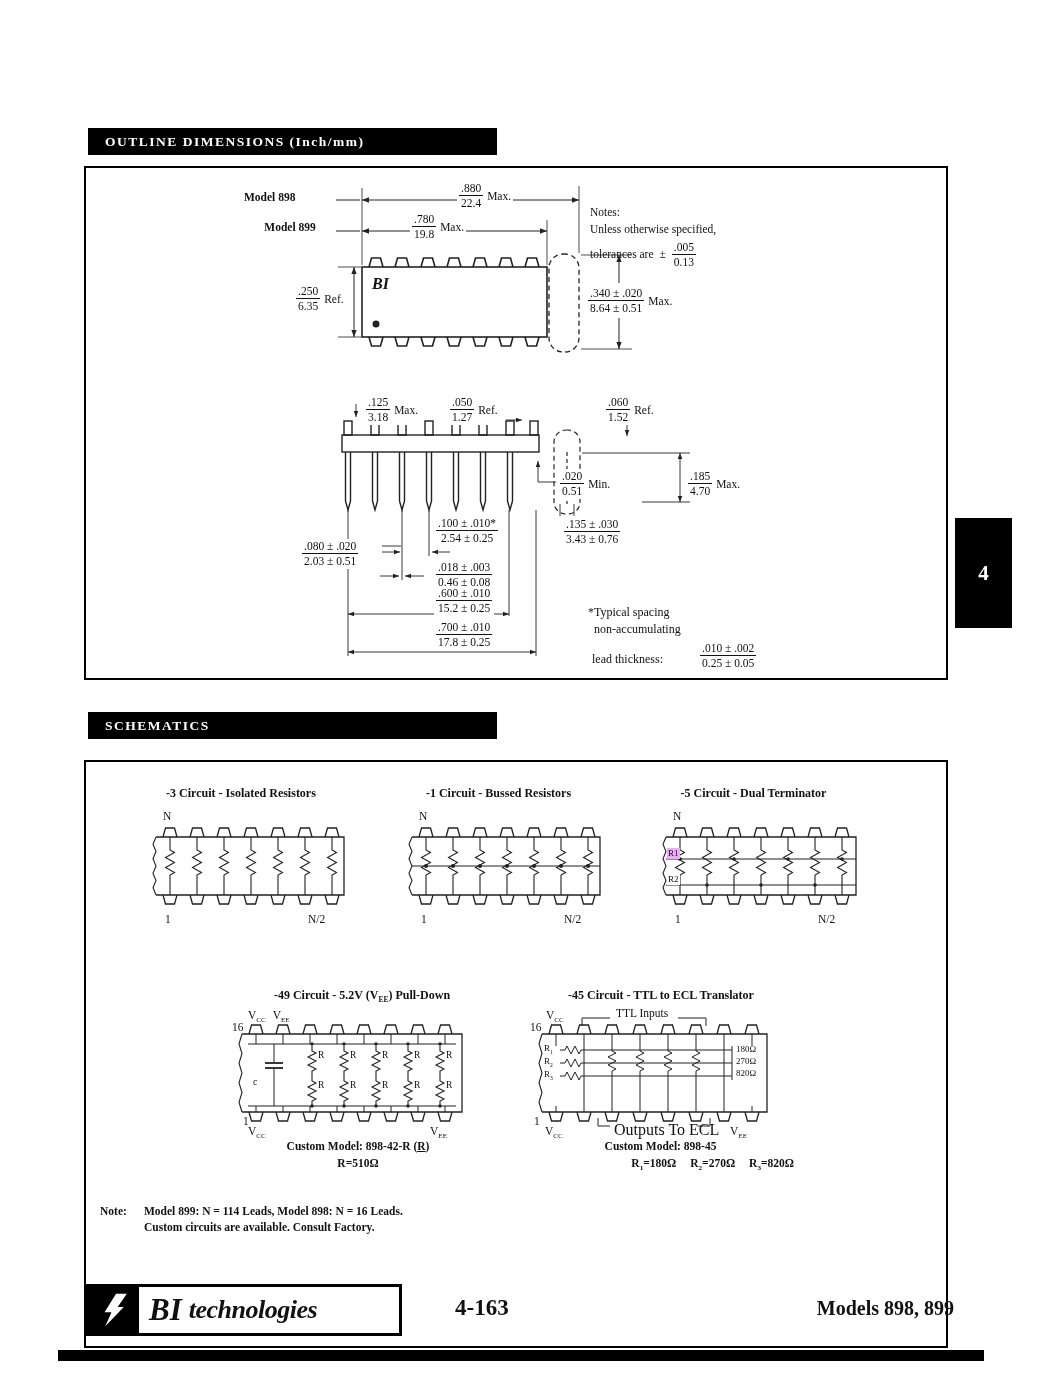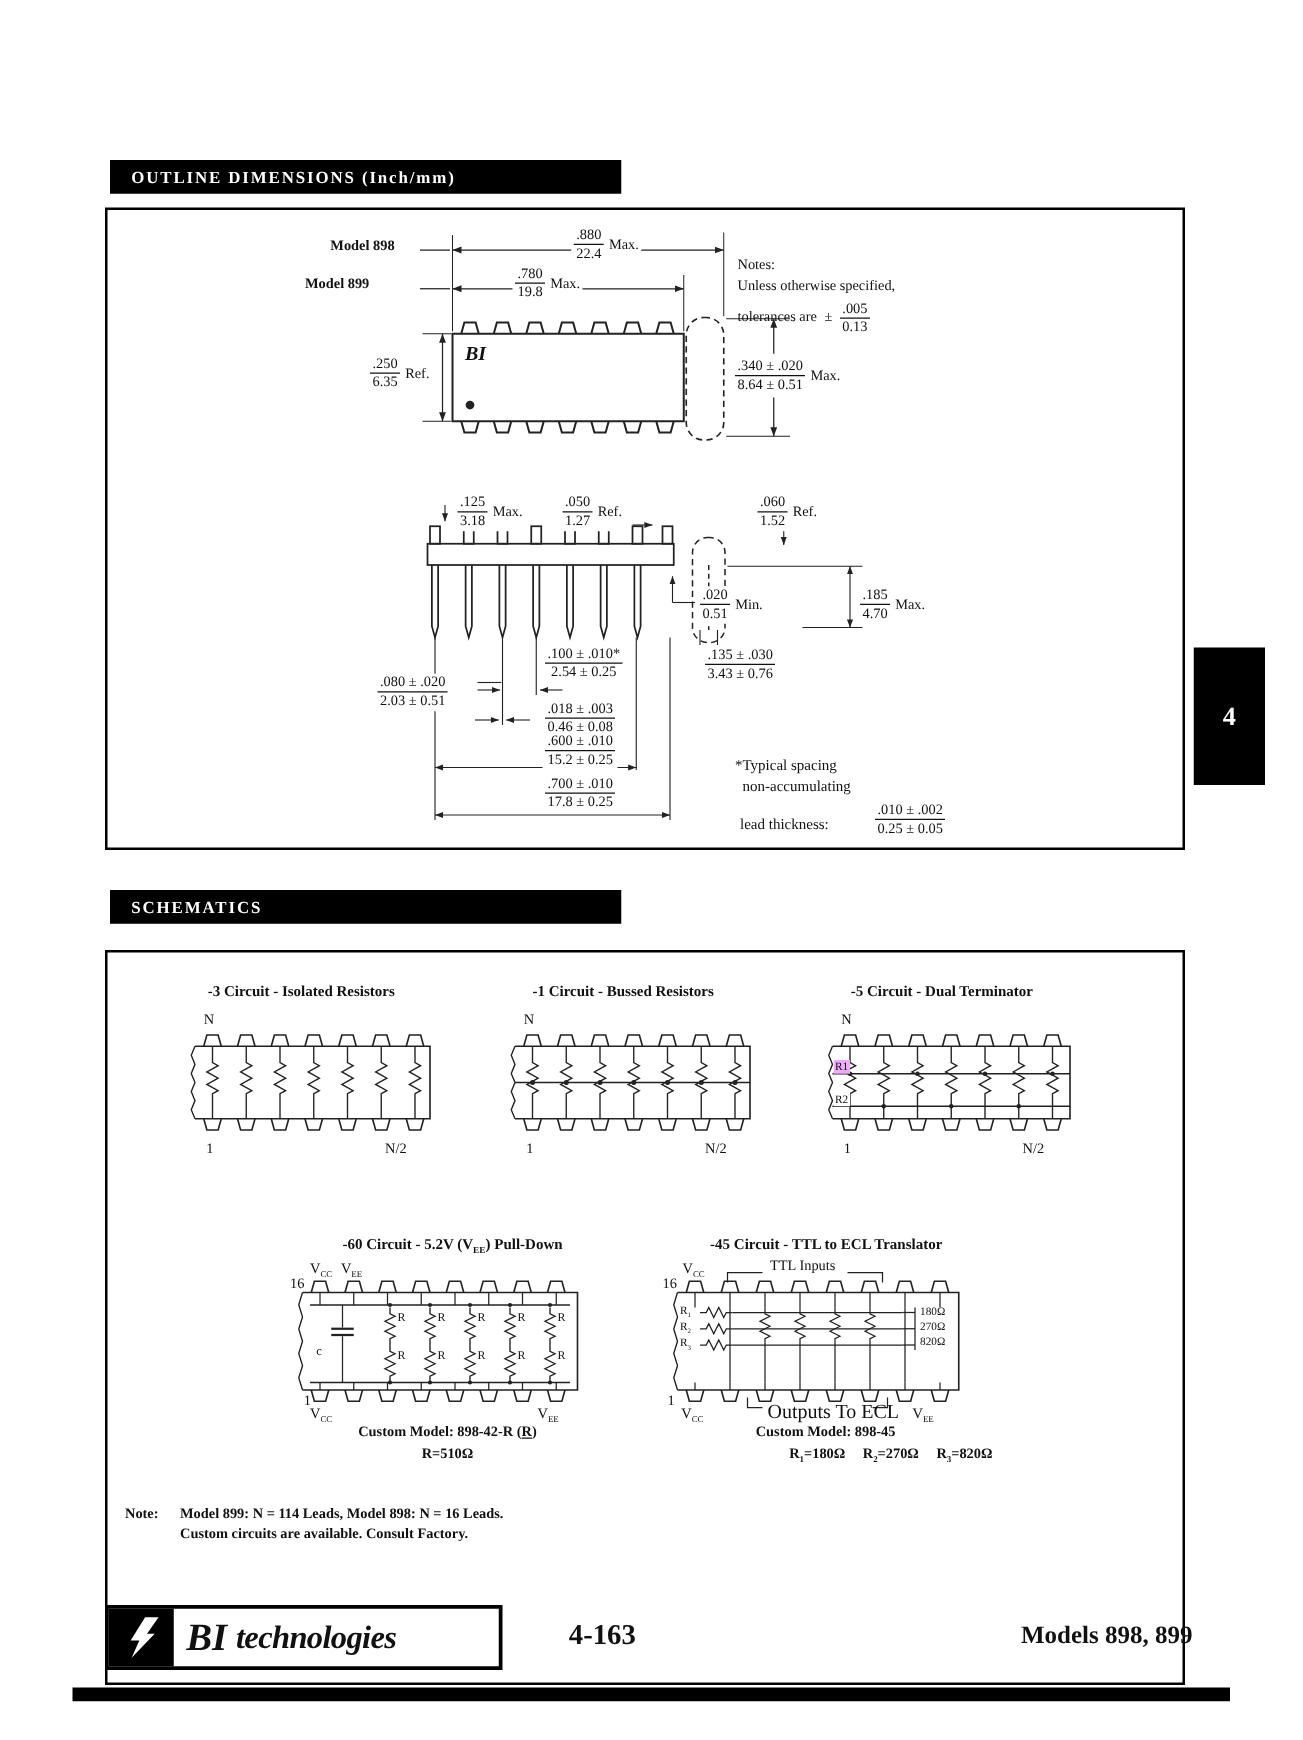--- a/index.html
+++ b/index.html
@@ -122,22 +122,22 @@
         <line x1="423" y1="342" x2="423" y2="448"></line>
         <line x1="450" y1="342" x2="450" y2="488"></line>
         <line x1="262" y1="446" x2="423" y2="446" marker-start="url(#ah)" marker-end="url(#ah)"></line>
         <line x1="262" y1="484" x2="450" y2="484" marker-start="url(#ah)" marker-end="url(#ah)"></line>
         <line x1="296" y1="378" x2="315" y2="378"></line>
         <line x1="474" y1="336" x2="474" y2="348"></line>
         <line x1="488" y1="336" x2="488" y2="348"></line>
       </g>
     </svg>
 
-    <div class="lbl b" style="left:158px;top:22px;width:92px;text-align:center">Model 898</div>
-    <div class="lbl b" style="left:158px;top:52px;width:92px;text-align:left">Model 899</div>
+    <div class="lbl b" style="left:158px;top:22px;width:92px;text-align:left">Model 898</div>
+    <div class="lbl b" style="left:158px;top:52px;width:92px;text-align:center">Model 899</div>
 
     <div class="dim" style="left:371px;top:13px">
       <span class="frac">
           <span class="ft">.880</span>
           <span>22.4</span>
         </span>
       <span>Max.</span>
     </div>
     <div class="dim" style="left:324px;top:44px">
       <span class="frac">
@@ -505,21 +505,21 @@
     <div class="lbl" style="left:478px;top:150px">N/2</div>
 
     <div class="schtitle" style="left:545px;top:24px;width:245px">-5 Circuit - Dual Terminator</div>
     <div class="lbl" style="left:587px;top:47px">N</div>
     <div class="lbl" style="left:589px;top:150px">1</div>
     <div class="lbl" style="left:732px;top:150px">N/2</div>
     <div class="lbl" style="left:581px;top:86px;font-size:9px;background:#f0abfc;padding:0 1px">R1</div>
     <div class="lbl" style="left:581px;top:112px;font-size:9px;background:#fff;padding:0 1px">R2</div>
 
     <div class="schtitle" style="left:120px;top:226px;width:312px">
-      <span>-60 Circuit - 5.2V (V</span><sub>EE</sub><span>) Pull-Down</span>
+      <span>-49 Circuit - 5.2V (V</span><sub>EE</sub><span>) Pull-Down</span>
     </div>
     <div class="lbl" style="left:162px;top:246px">
       <span><span>V</span><sub>CC</sub></span>
       <span style="margin-left:4px"><span>V</span><sub>EE</sub></span>
     </div>
     <div class="lbl" style="left:146px;top:258px">16</div>
     <span class="lbl" style="left:232px;top:288px;font-size:9.5px">R</span>
     <span class="lbl" style="left:264px;top:288px;font-size:9.5px">R</span>
     <span class="lbl" style="left:296px;top:288px;font-size:9.5px">R</span>
     <span class="lbl" style="left:328px;top:288px;font-size:9.5px">R</span>

